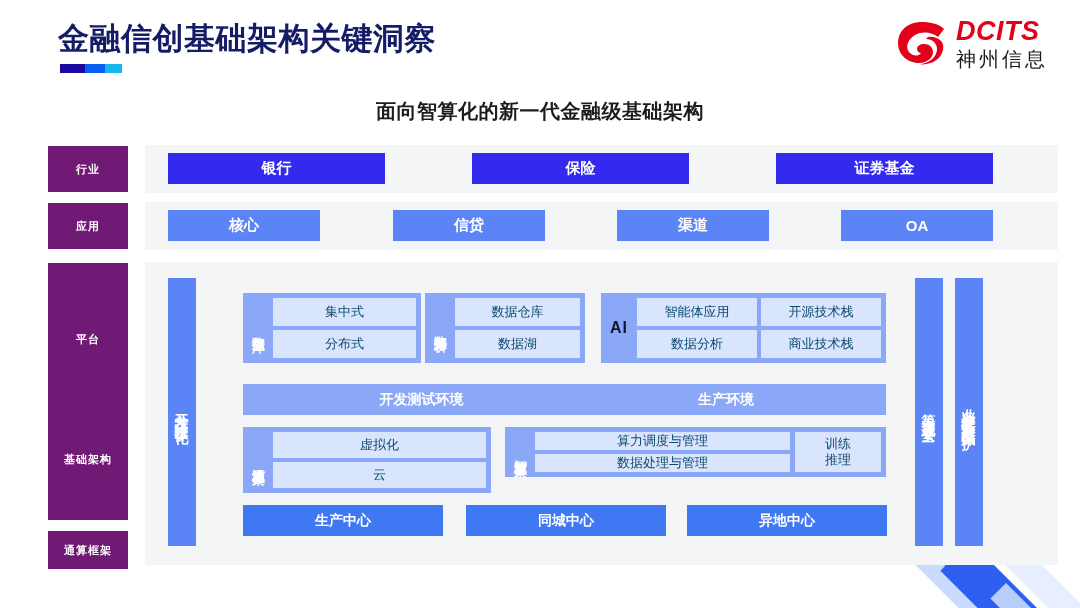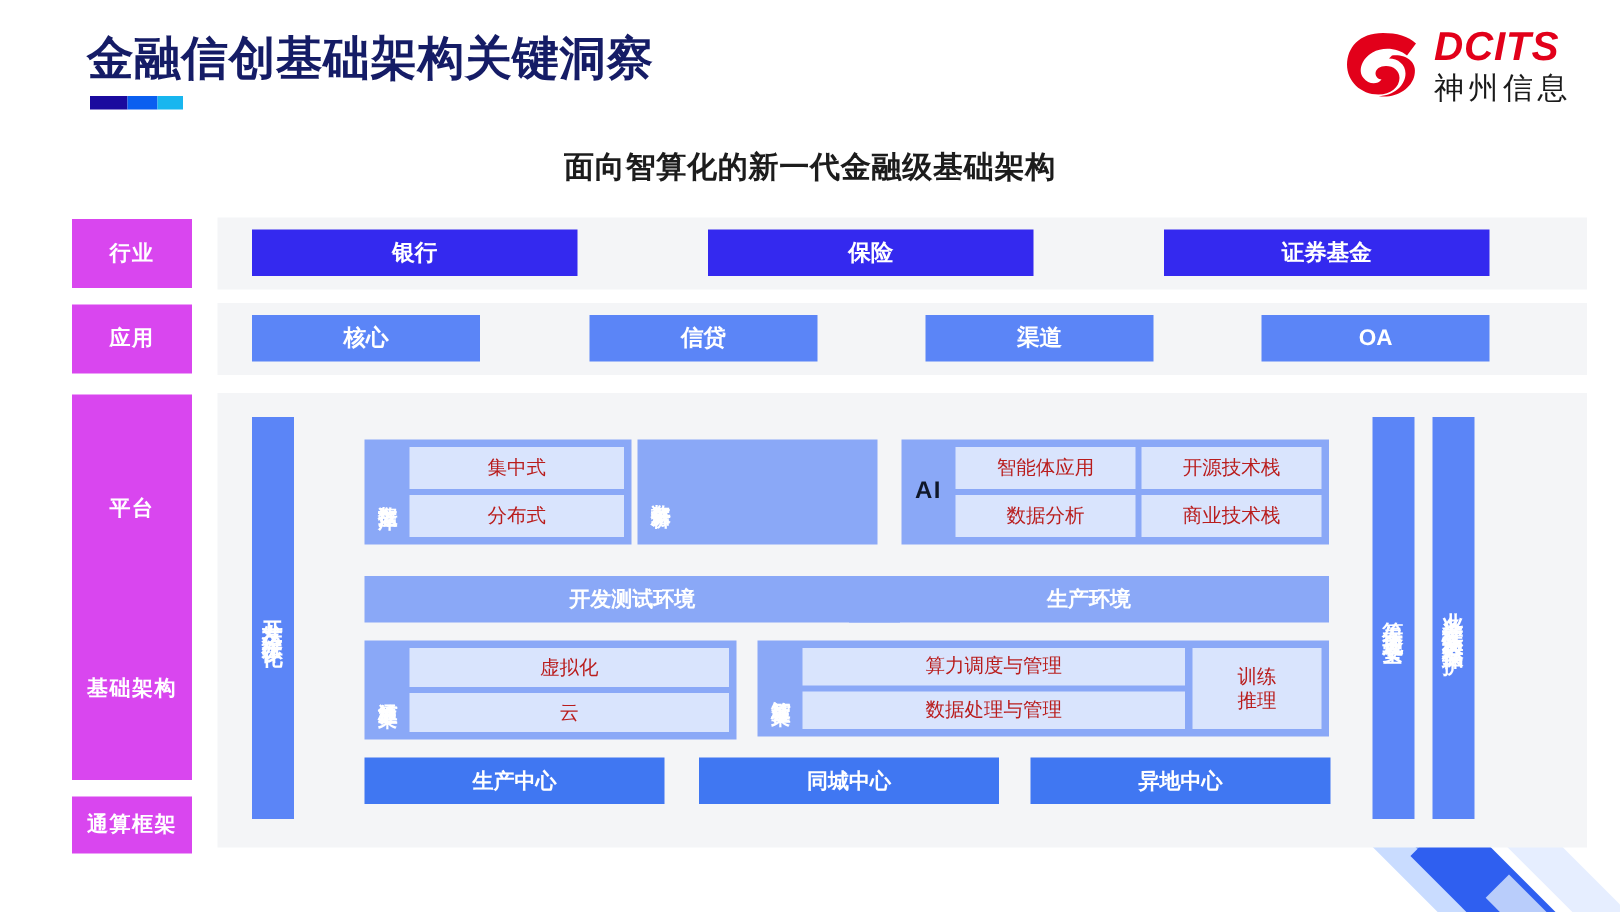--- a/index.html
+++ b/index.html
@@ -38,23 +38,23 @@
   .logo-en { font-size: 27px; font-weight: bold; font-style: italic; color: #e2001a; letter-spacing: .5px; }
   .logo-cn { font-size: 20px; font-weight: normal; color: #1a1a1a; letter-spacing: 3px; margin-top: 4px; }
 
   .subtitle {
     position: absolute; left: 0; right: 0; top: 98px; text-align: center;
     font-size: 20px; font-weight: bold; color: #1c1c1c; letter-spacing: .5px;
   }
 
   
   .row-label {
-    position: absolute; background: #d946ef; color: #fff;
-    display: flex; align-items: center; justify-content: center;
-    font-size: 14px; font-weight: bold; letter-spacing: 1px;
+    position: absolute; background: #701a75; color: #fff;
+    display: flex; align-items: center; justify-content: center;
+    font-size: 11px; font-weight: bold; letter-spacing: 1px;
   }
   .panel { position: absolute; background: #f4f5f7; }
 
   .chip {
     position: absolute; display: flex; align-items: center; justify-content: center;
     color: #fff; font-weight: bold; text-align: center;
   }
   .chip-industry { background: #3429ef; font-size: 15px; }
   .chip-app { background: #5b85f7; font-size: 15px; }
   .chip-center { background: #4077f2; font-size: 14px; }
@@ -70,21 +70,21 @@
   .group { position: absolute; background: #8aa8f7; display: flex; align-items: stretch; padding: 5px; gap: 5px; }
   .group-title {
     color: #fff; font-weight: bold; font-size: 13px; letter-spacing: 1px;
     writing-mode: vertical-rl; text-orientation: upright;
     display: flex; align-items: center; justify-content: center;
     flex: 0 0 auto; width: 20px;
   }
   .group-body { flex: 1 1 auto; display: flex; flex-direction: column; gap: 4px; }
   .group-body.cols { flex-direction: row; }
   .cell {
-    background: #d9e4fd; color: #b91c1c; font-size: 13px;
+    background: #d9e4fd; color: #0c4a6e; font-size: 13px;
     display: flex; align-items: center; justify-content: center; text-align: center;
     flex: 1 1 auto; line-height: 1.25;
   }
   .cell-col { display: flex; flex-direction: column; gap: 4px; flex: 1 1 auto; }
 
   .ai-tag {
     color: #0f172a; font-weight: bold; font-size: 16px; letter-spacing: 1px;
     display: flex; align-items: center; justify-content: center;
     flex: 0 0 auto; width: 26px;
   }
@@ -149,20 +149,24 @@
   <div class="group" style="left:243px; top:293px; width:178px; height:70px;">
     <div class="group-title">数据库</div>
     <div class="group-body">
       <div class="cell">集中式</div>
       <div class="cell">分布式</div>
     </div>
   </div>
 
   <div class="group" style="left:425px; top:293px; width:160px; height:70px;">
     <div class="group-title">数据分析</div>
+    <div class="group-body">
+      <div class="cell">数据仓库</div>
+      <div class="cell">数据湖</div>
+    </div>
   </div>
 
   <div class="group" style="left:601px; top:293px; width:285px; height:70px;">
     <div class="ai-tag">AI</div>
     <div class="group-body cols">
       <div class="cell-col">
         <div class="cell">智能体应用</div>
         <div class="cell">数据分析</div>
       </div>
       <div class="cell-col">
@@ -176,21 +180,21 @@
   <div class="chip chip-env" style="left:566px; top:384px; width:320px; height:31px;">生产环境</div>
 
   <div class="group" style="left:243px; top:427px; width:248px; height:66px;">
     <div class="group-title">通算框架</div>
     <div class="group-body">
       <div class="cell">虚拟化</div>
       <div class="cell">云</div>
     </div>
   </div>
 
-  <div class="group" style="left:505px; top:427px; width:381px; height:64px;">
+  <div class="group" style="left:505px; top:427px; width:381px; height:50px;">
     <div class="group-title">智算框架</div>
     <div class="group-body">
       <div class="cell">算力调度与管理</div>
       <div class="cell">数据处理与管理</div>
     </div>
     <div class="cell" style="flex:0 0 86px; flex-direction:column;">
       <span>训练</span>
       <span>推理</span>
     </div>
   </div>

